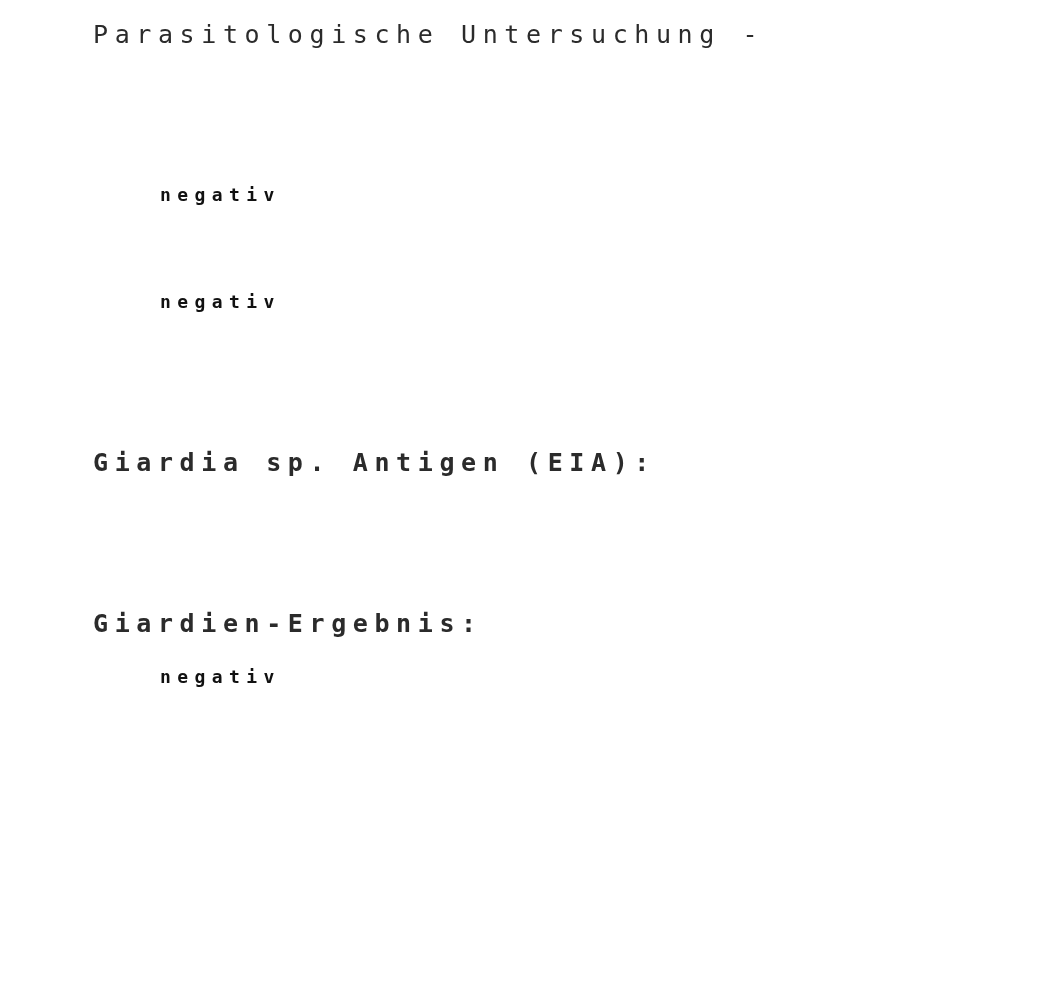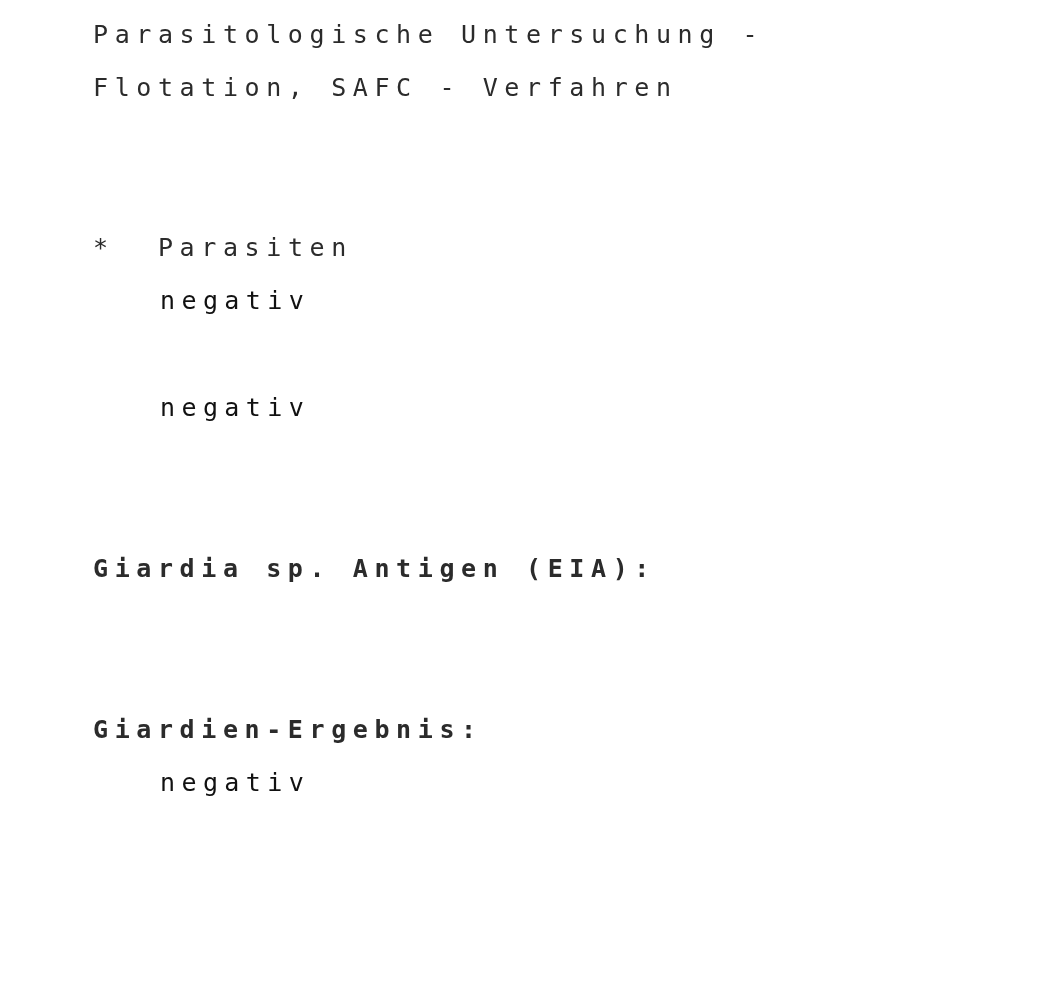--- a/index.html
+++ b/index.html
@@ -45,50 +45,48 @@
     display: block;
     white-space: pre;
   }
   .bullet-marker {
     color: #2b2b2b;
   }
   .bullet-label {
     color: #2b2b2b;
   }
   .result-line {
-    font-size: 25px;
+    font-size: 18px;
     line-height: 53px;
     letter-spacing: 6.4px;
-    font-weight: 400;
+    font-weight: 700;
     color: #111111;
     white-space: pre;
     padding-left: 67px;
   }
   
   .gap-title-to-list { height: 107px; }
   .gap-between-items { height: 54px; }
   .gap-list-to-antigen { height: 108px; }
   .gap-antigen-to-result { height: 108px; }
 </style>
 </head>
 <body>
 
 <div class="page">
 
   <div class="report">
 
     <div class="title-block">
       <div class="line title-line">Parasitologische Untersuchung -</div>
-      <div class="line title-line">Flotation, SAFC - Verfahren</div>
     </div>
 
     <div class="gap-title-to-list"></div>
 
     <div class="finding-block">
-      <div class="line bullet-row"><span class="bullet-marker">*  </span><span class="bullet-label">Parasiten</span></div>
       <div class="result-line">negativ</div>
     </div>
 
     <div class="gap-between-items"></div>
 
     <div class="finding-block">
       <div class="result-line">negativ</div>
     </div>
 
     <div class="gap-list-to-antigen"></div>

